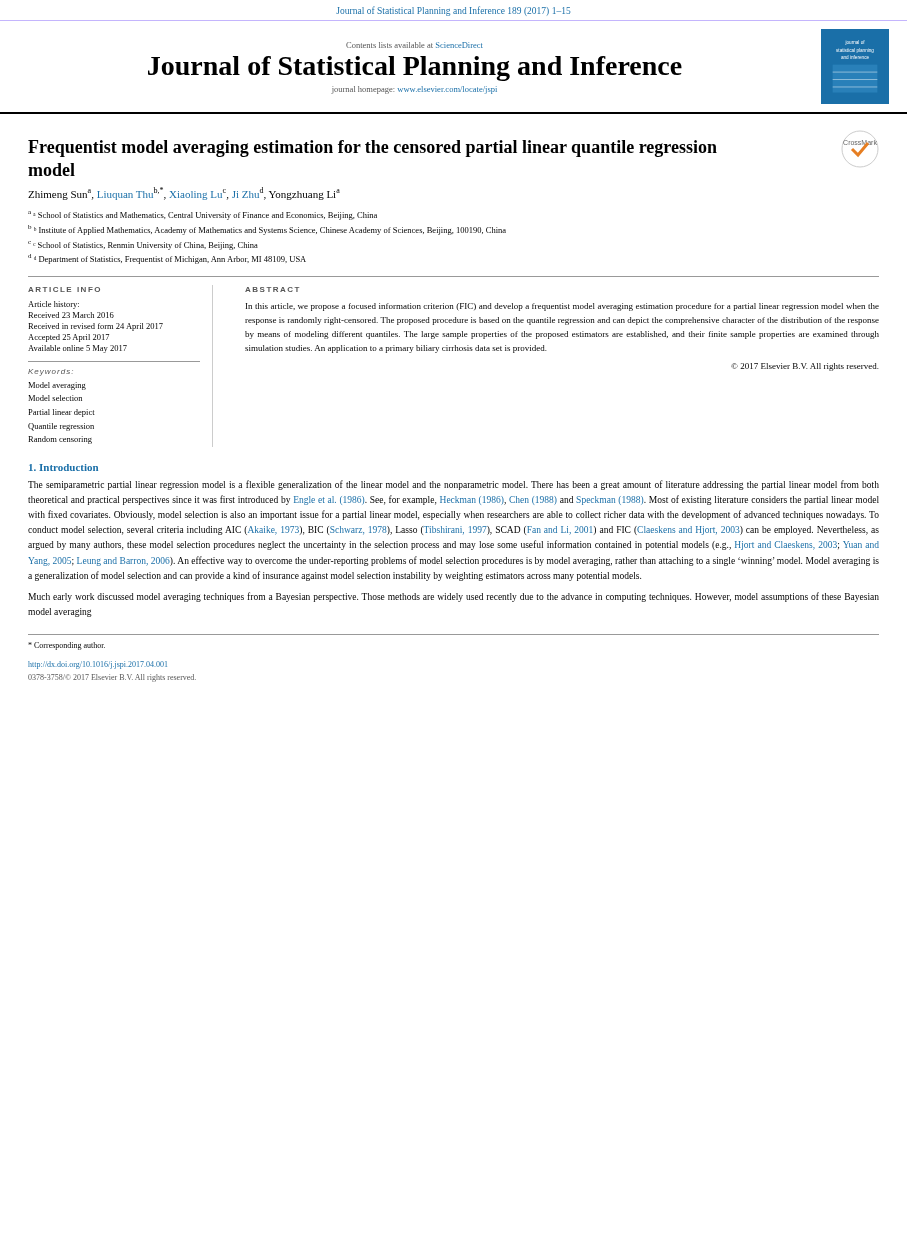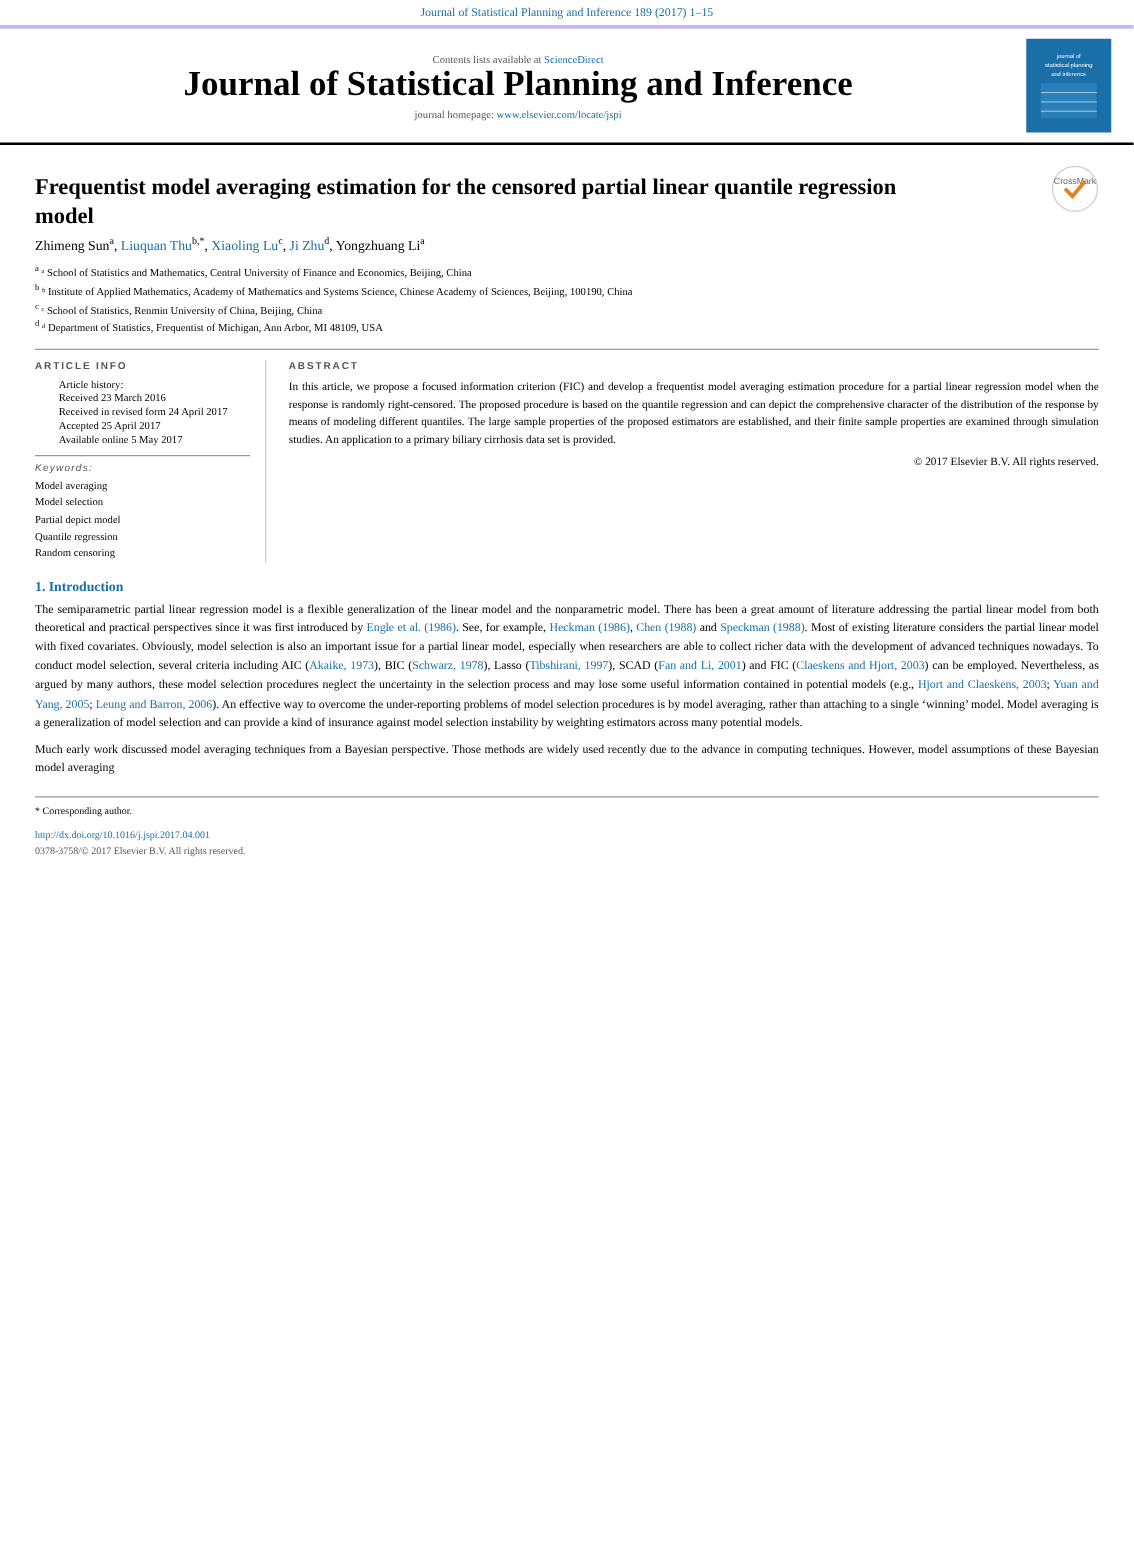--- a/index.html
+++ b/index.html
@@ -9,21 +9,21 @@
       font-size: 10px;
       color: #000;
       width: 907px;
       min-height: 1238px;
     }
     .top-bar {
       text-align: center;
       padding: 6px 0 4px 0;
       font-size: 9.5px;
       color: #1a6fa8;
-      border-bottom: 3px solid #c4b5fd;
+      border-bottom: 1px solid #c4b5fd;
     }
     .journal-header {
       display: flex;
       align-items: center;
       padding: 8px 18px;
       border-bottom: 2px solid #000;
       gap: 10px;
     }
     .elsevier-logo {
       width: 80px;
@@ -86,21 +86,21 @@
     .authors-line a { color: #1a6fa8; text-decoration: none; }
     .affiliations {
       font-size: 8.5px;
       color: #000;
       margin-bottom: 10px;
       line-height: 1.5;
     }
     .affiliations sup { font-size: 7px; }
     .two-col {
       display: flex;
-      gap: 18px;
+      gap: 32px;
       margin-top: 8px;
       border-top: 1px solid #999;
       padding-top: 8px;
     }
     .article-info {
       width: 185px;
       flex-shrink: 0;
       border-right: 1px solid #ccc;
       padding-right: 12px;
     }
@@ -109,21 +109,21 @@
       letter-spacing: 1.5px;
       color: #555;
       margin-bottom: 5px;
       font-weight: bold;
       font-family: Arial, sans-serif;
     }
     .article-history {
       font-size: 8.5px;
       margin-bottom: 8px;
     }
-    .article-history div { margin-bottom: 1px; margin-left: 19px; }
+    .article-history div { margin-bottom: 1px; }
     .divider-line {
       border: none;
       border-top: 1px solid #999;
       margin: 5px 0;
     }
     .keywords-title {
       font-size: 8px;
       letter-spacing: 1px;
       color: #555;
       font-style: italic;
@@ -273,21 +273,21 @@
         <div>Received 23 March 2016</div>
         <div>Received in revised form 24 April 2017</div>
         <div>Accepted 25 April 2017</div>
         <div>Available online 5 May 2017</div>
       </div>
       <hr class="divider-line">
       <div class="keywords-title">Keywords:</div>
       <div class="keywords-list">
         <div>Model averaging</div>
         <div>Model selection</div>
-        <div>Partial depict model</div>
+        <div>Partial linear depict</div>
         <div>Quantile regression</div>
         <div>Random censoring</div>
       </div>
     </div>
 
     <div class="abstract-col">
       <div class="abstract-title">ABSTRACT</div>
       <div class="abstract-text">
         <span>In this article, we propose a focused information criterion (FIC) and develop a frequentist model averaging estimation procedure for a partial linear regression model when the response is randomly right-censored. The proposed procedure is based on the quantile regression and can depict the comprehensive character of the distribution of the response by means of modeling different quantiles. The large sample properties of the proposed estimators are established, and their finite sample properties are examined through simulation studies. An application to a primary biliary cirrhosis data set is provided.</span>
       </div>

